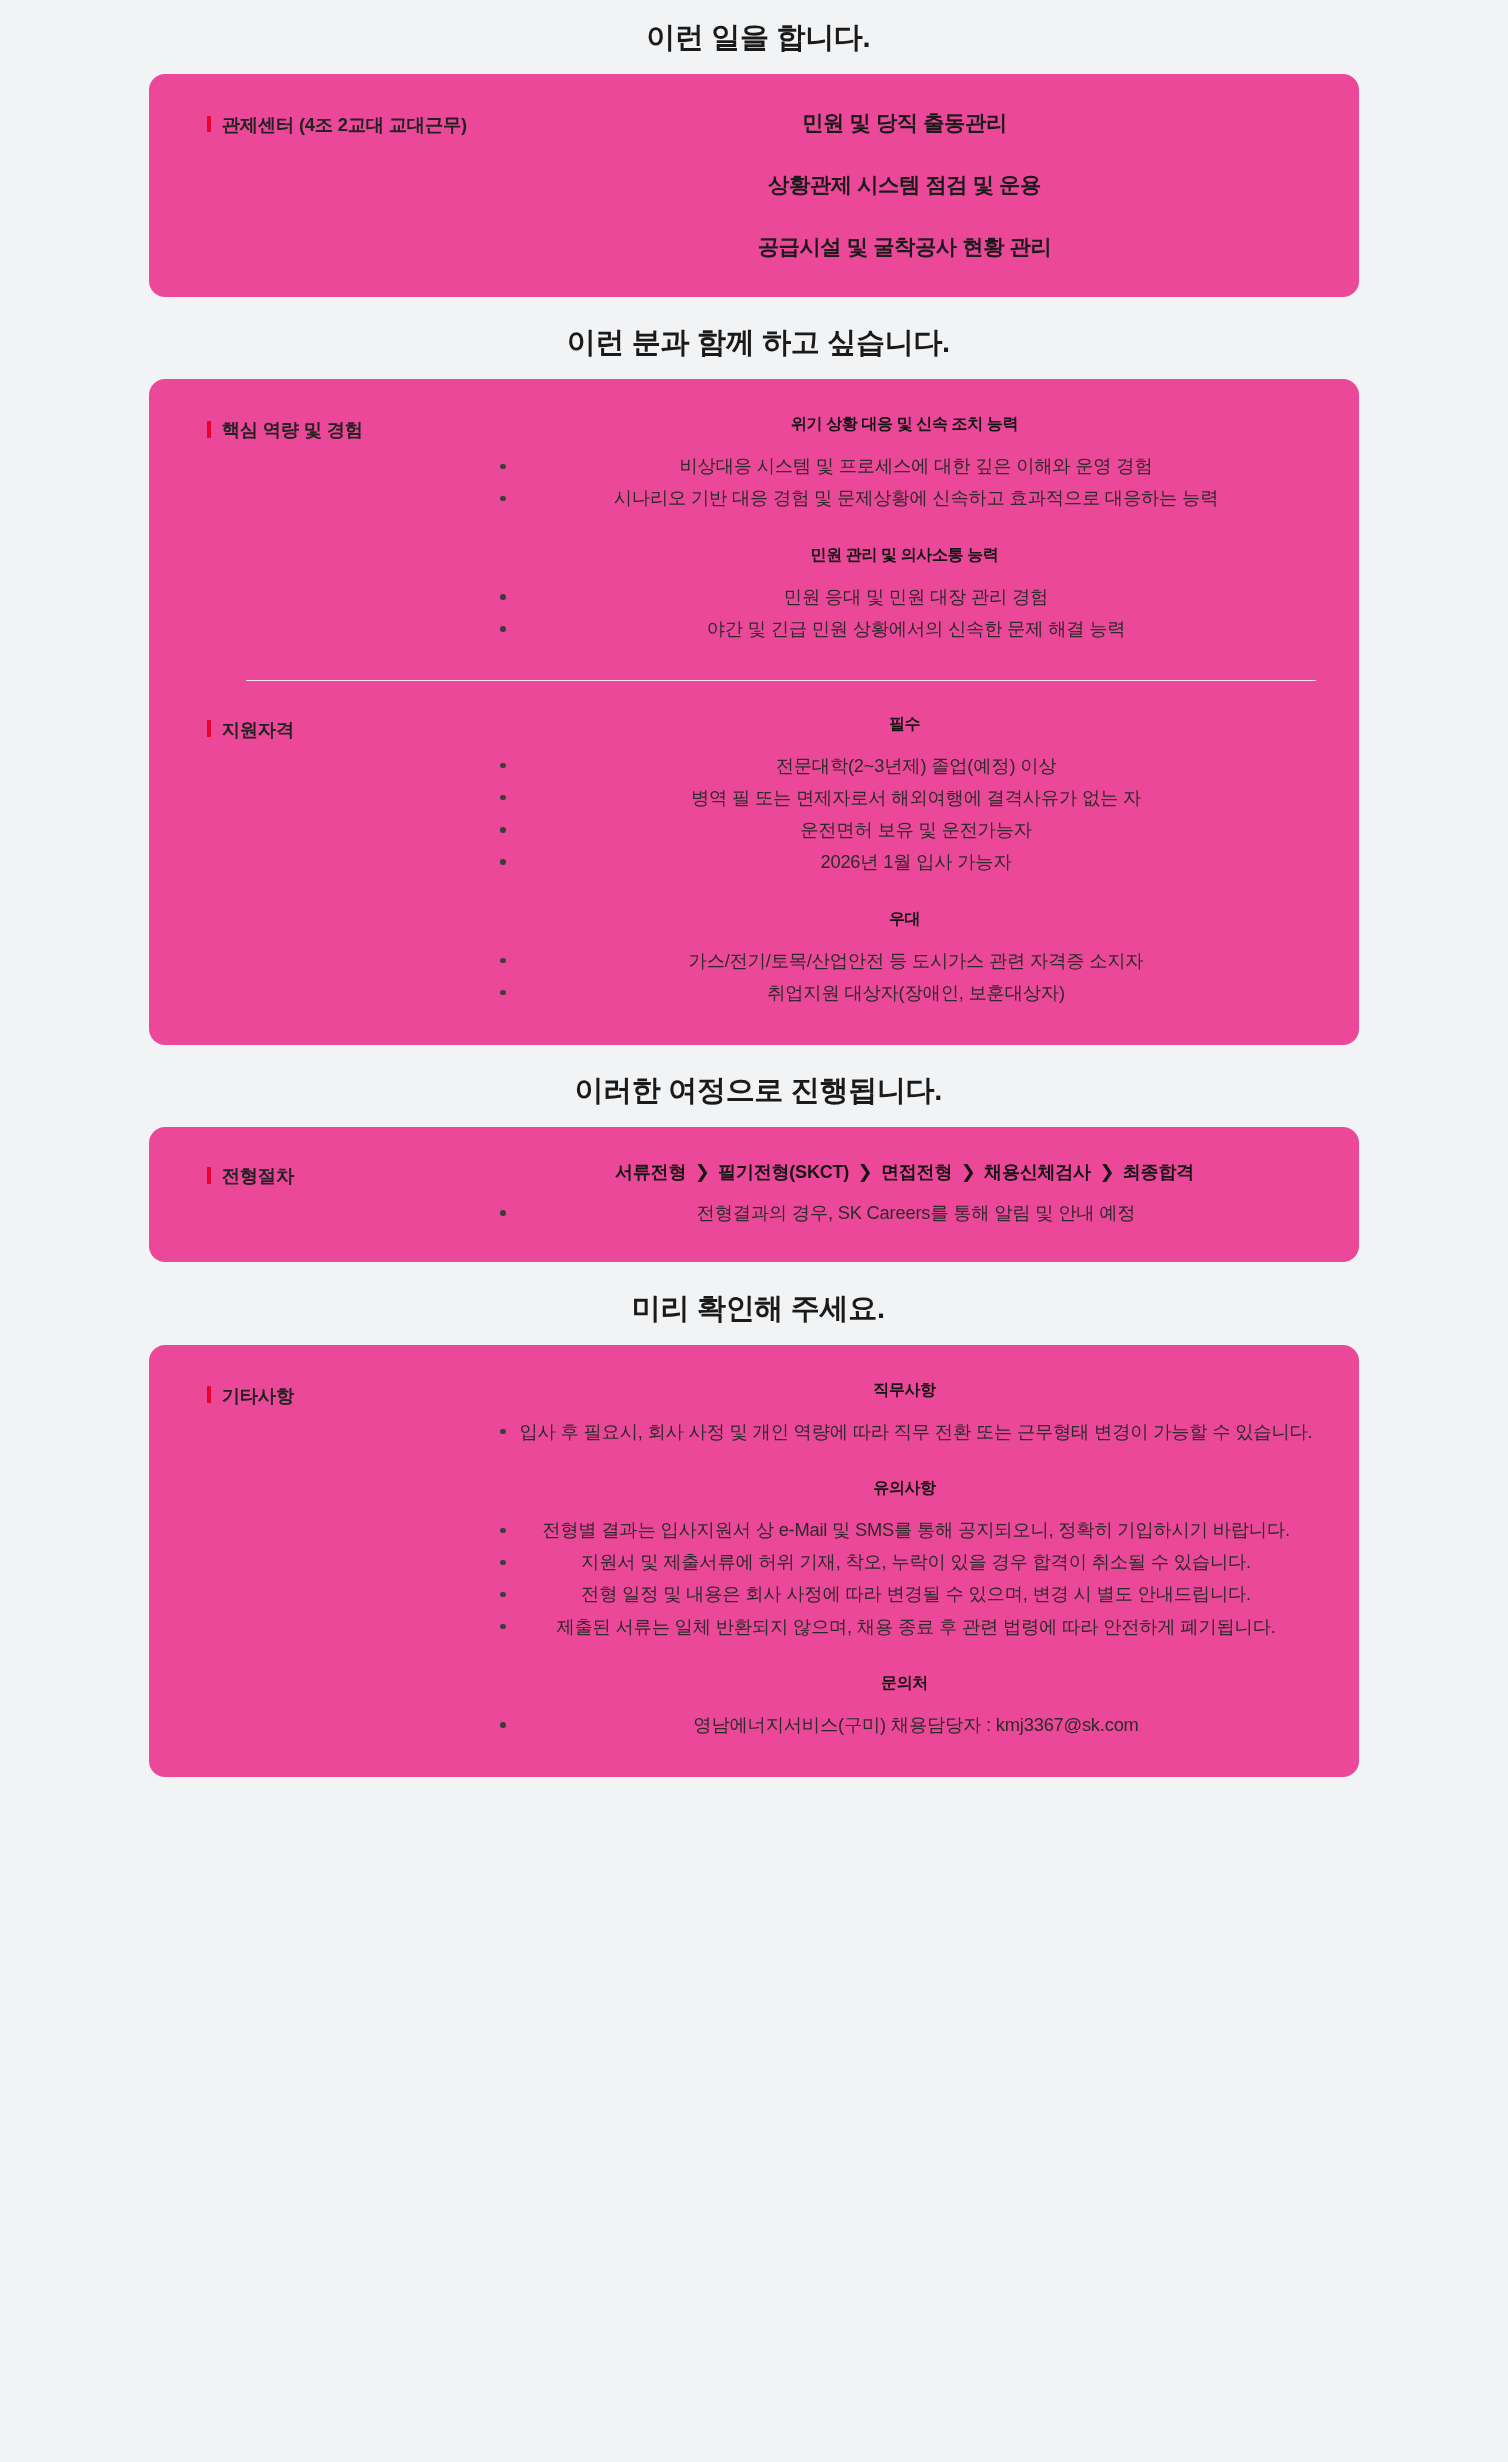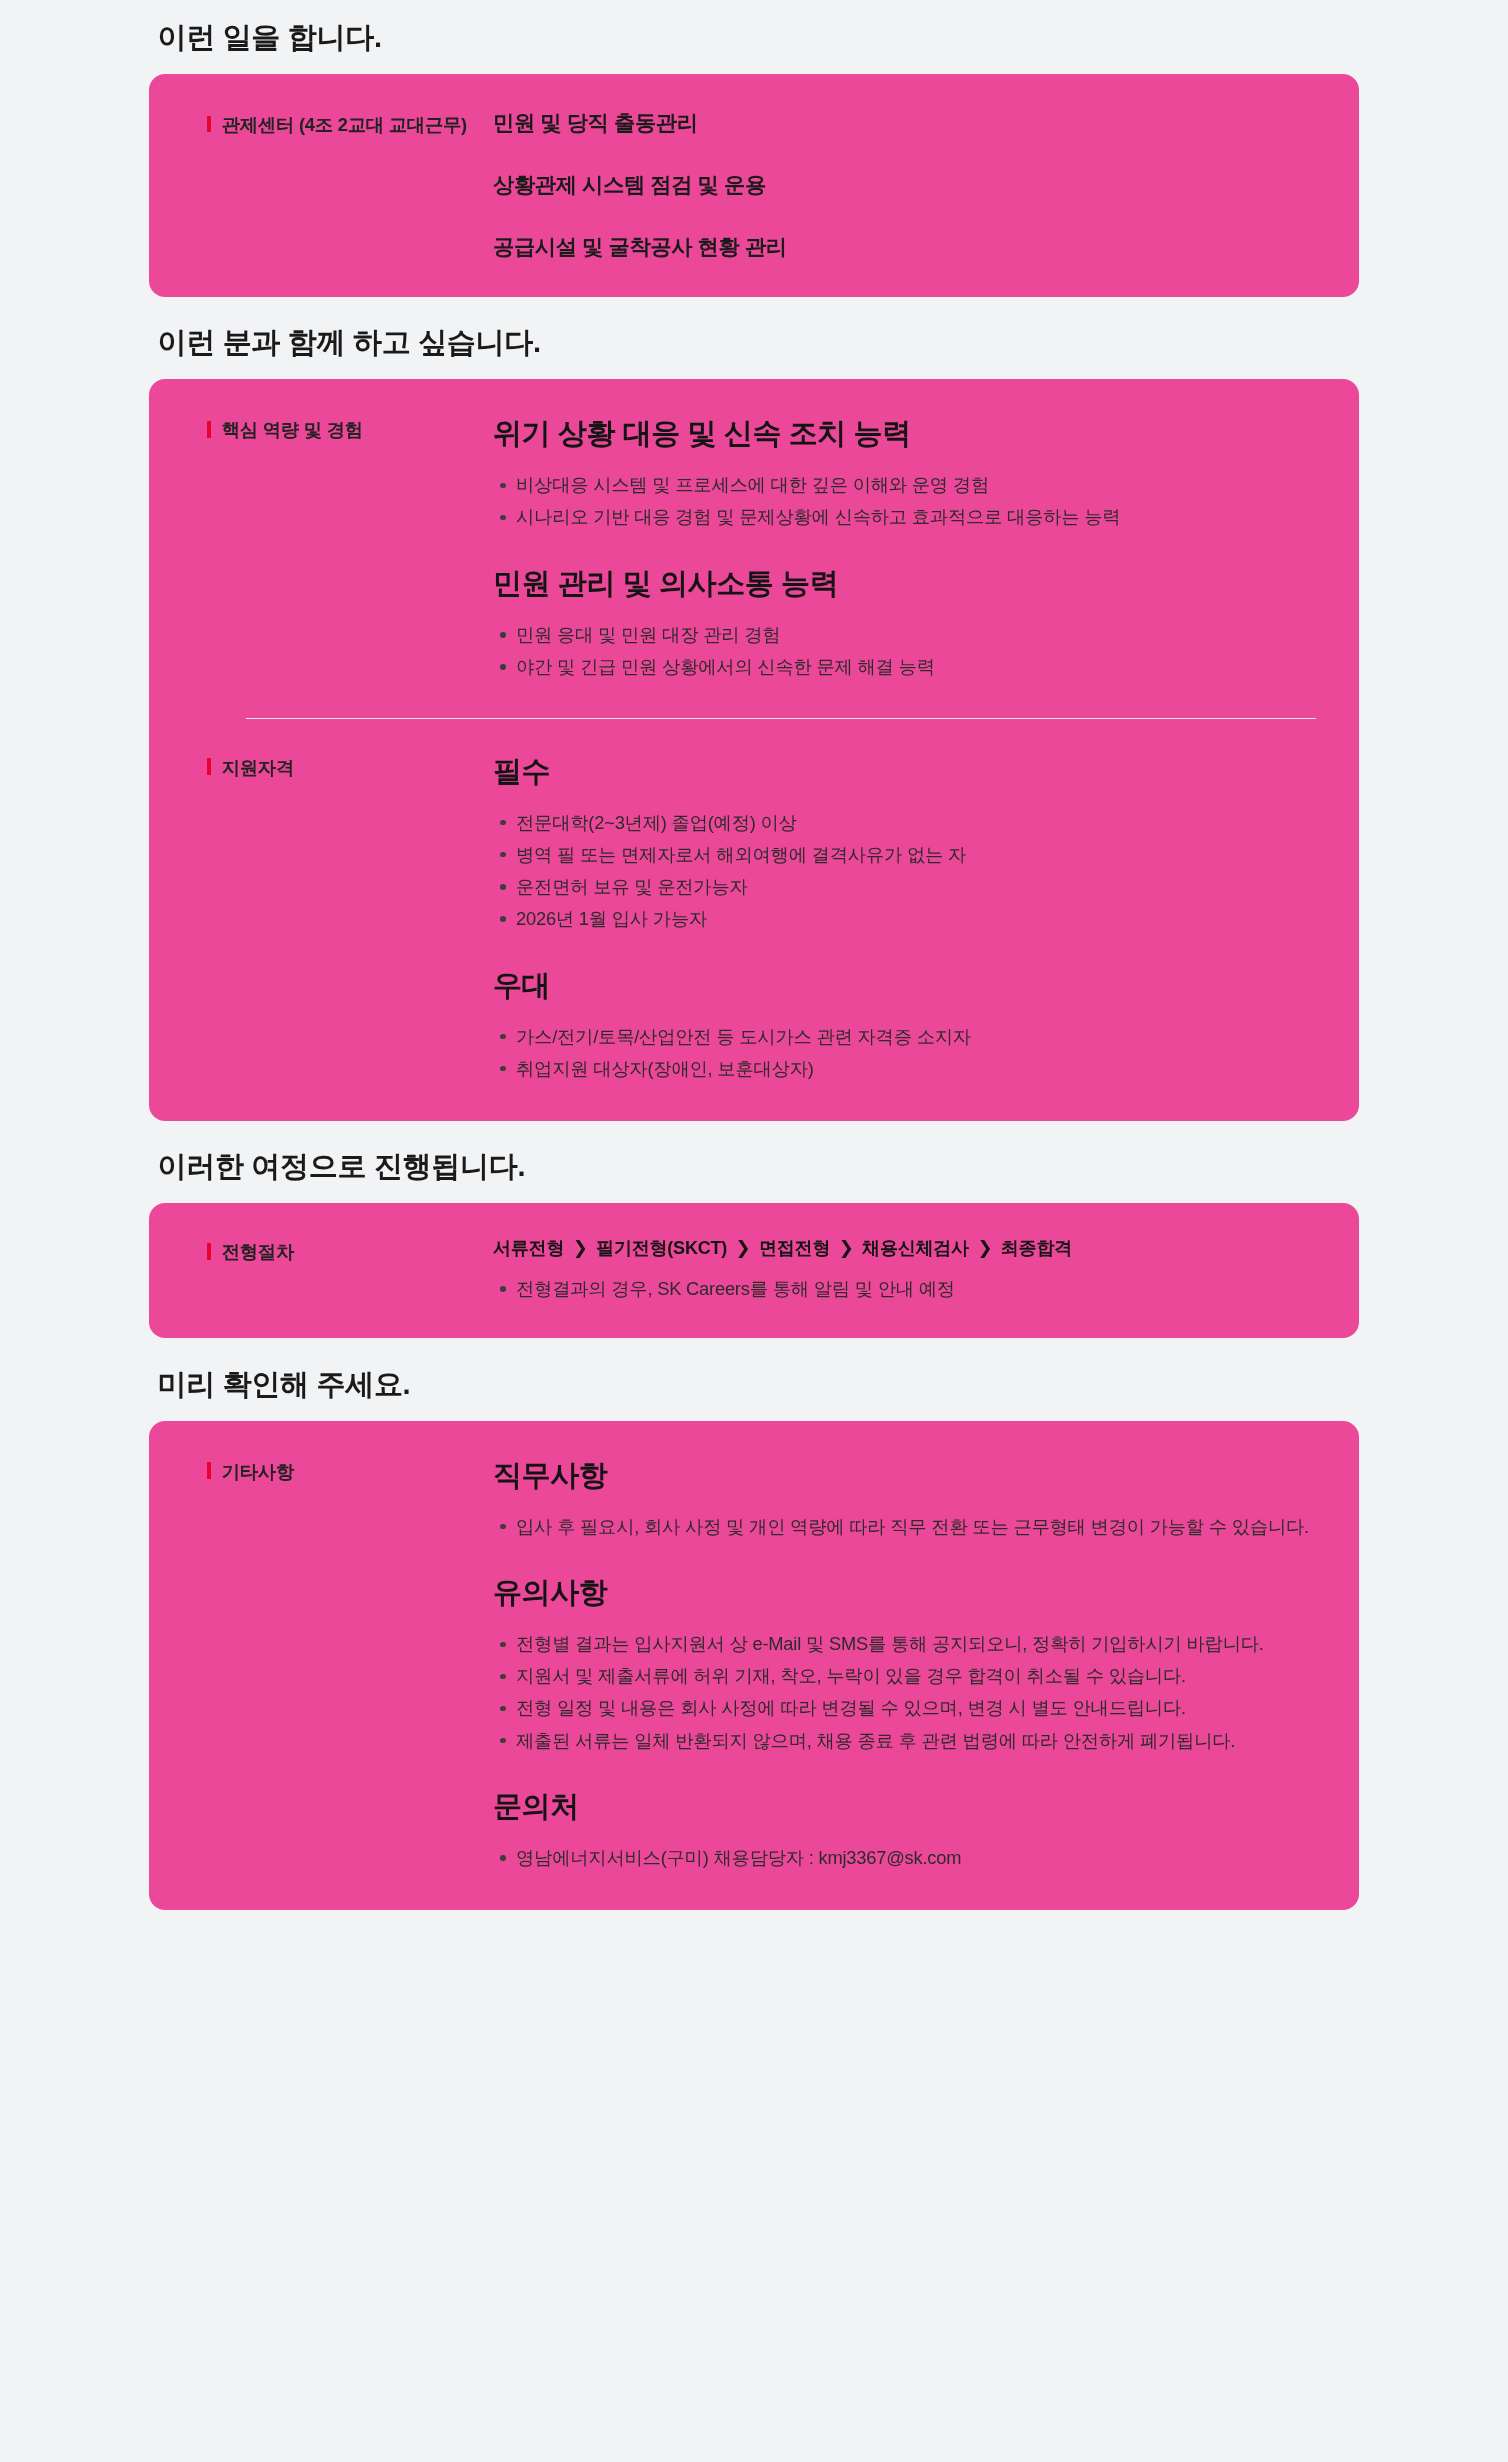--- a/index.html
+++ b/index.html
@@ -11,20 +11,21 @@
   }
   body {
     width: 1508px;
     padding: 0 0 37px 0;
     -webkit-font-smoothing: antialiased;
   }
   .page {
     width: 1232px;
     margin: 0 auto;
     padding: 0 11px;
+    text-align: center;
   }
   .section-heading {
     font-size: 29px;
     font-weight: bold;
     color: #1a1a1a;
     letter-spacing: -0.3px;
     margin: 0;
     padding: 22px 0 16px 8.5px;
   }
   .section-heading.first { padding-top: 18.3px; }
@@ -70,21 +71,21 @@
   .plain-line {
     font-size: 21.3px;
     font-weight: bold;
     color: #1a1a1a;
     line-height: 1.35;
     letter-spacing: -0.4px;
     margin: 0 0 33px 0;
   }
   .plain-line:last-child { margin-bottom: 0; }
   .sub-title {
-    font-size: 29px;
+    font-size: 16px;
     font-weight: bold;
     color: #141414;
     letter-spacing: -0.4px;
     margin: 0 0 16px 0;
   }
   .group { margin-bottom: 32px; }
   .group:last-child { margin-bottom: 0; }
   ul.bullets {
     list-style: none;
     margin: 0;

